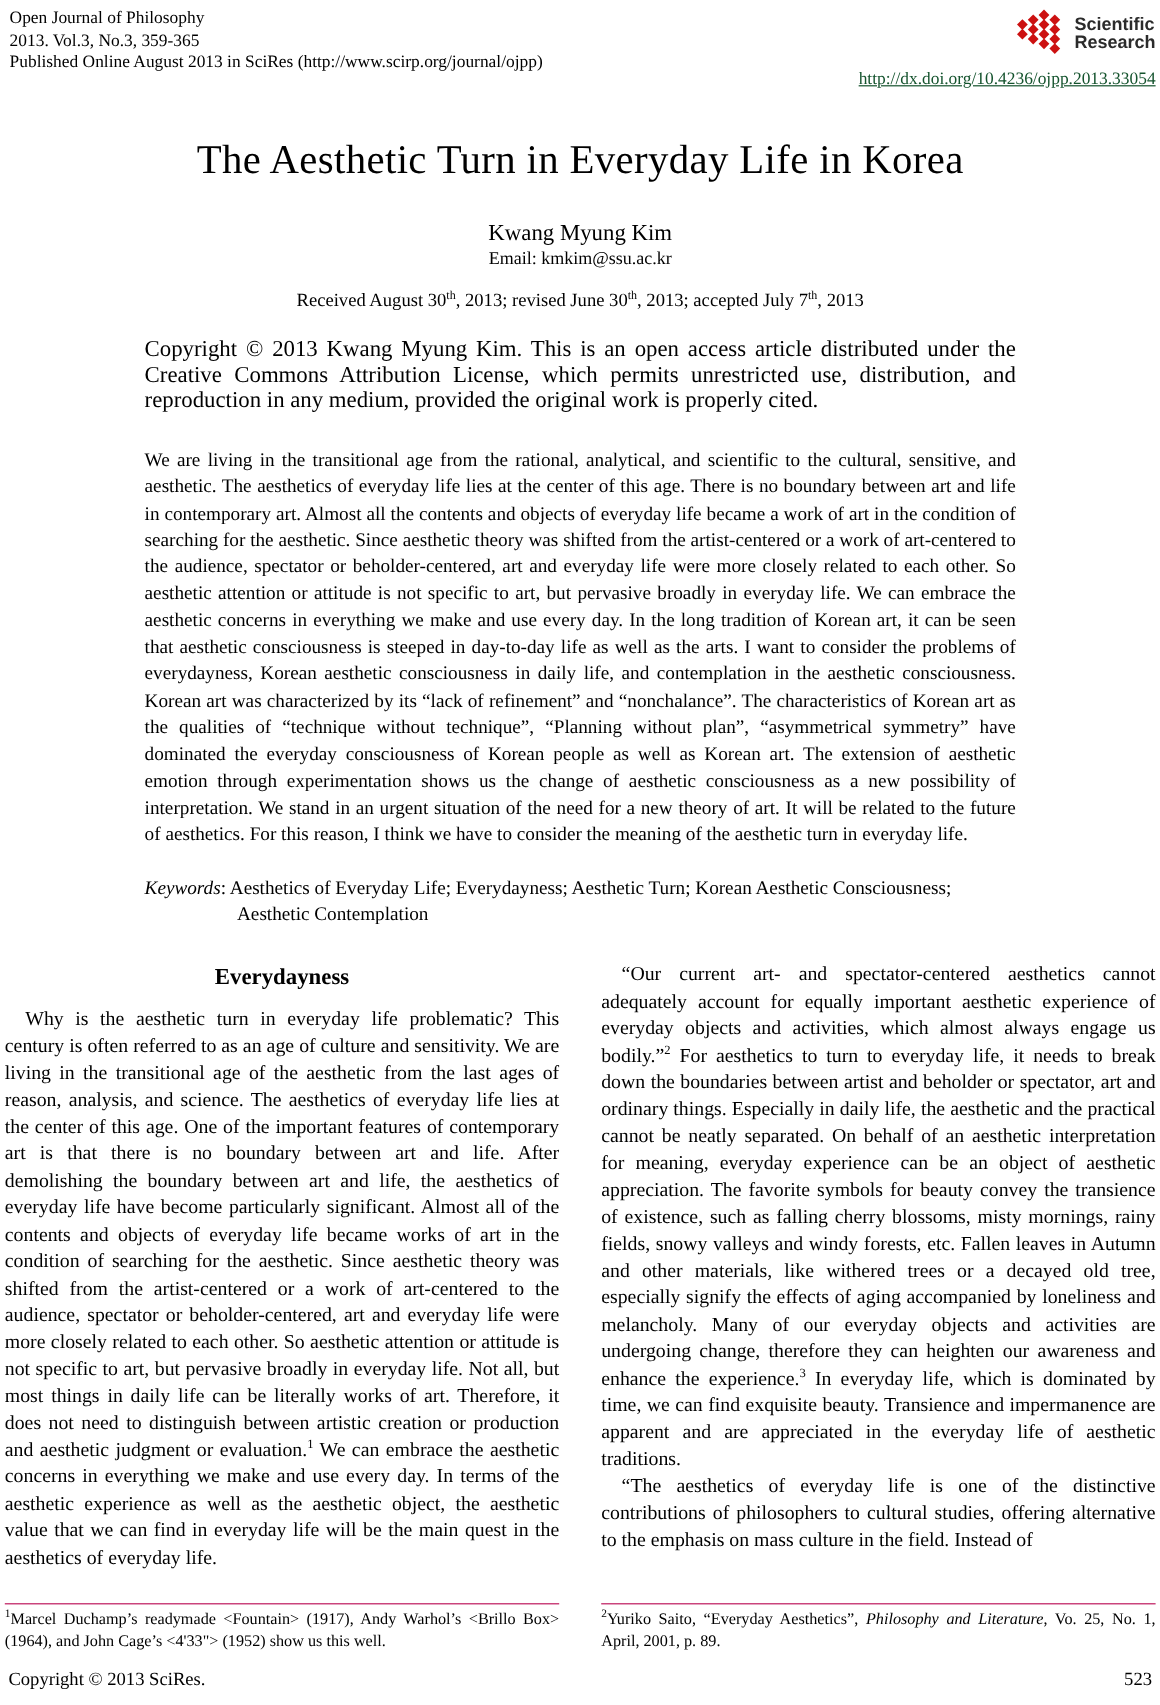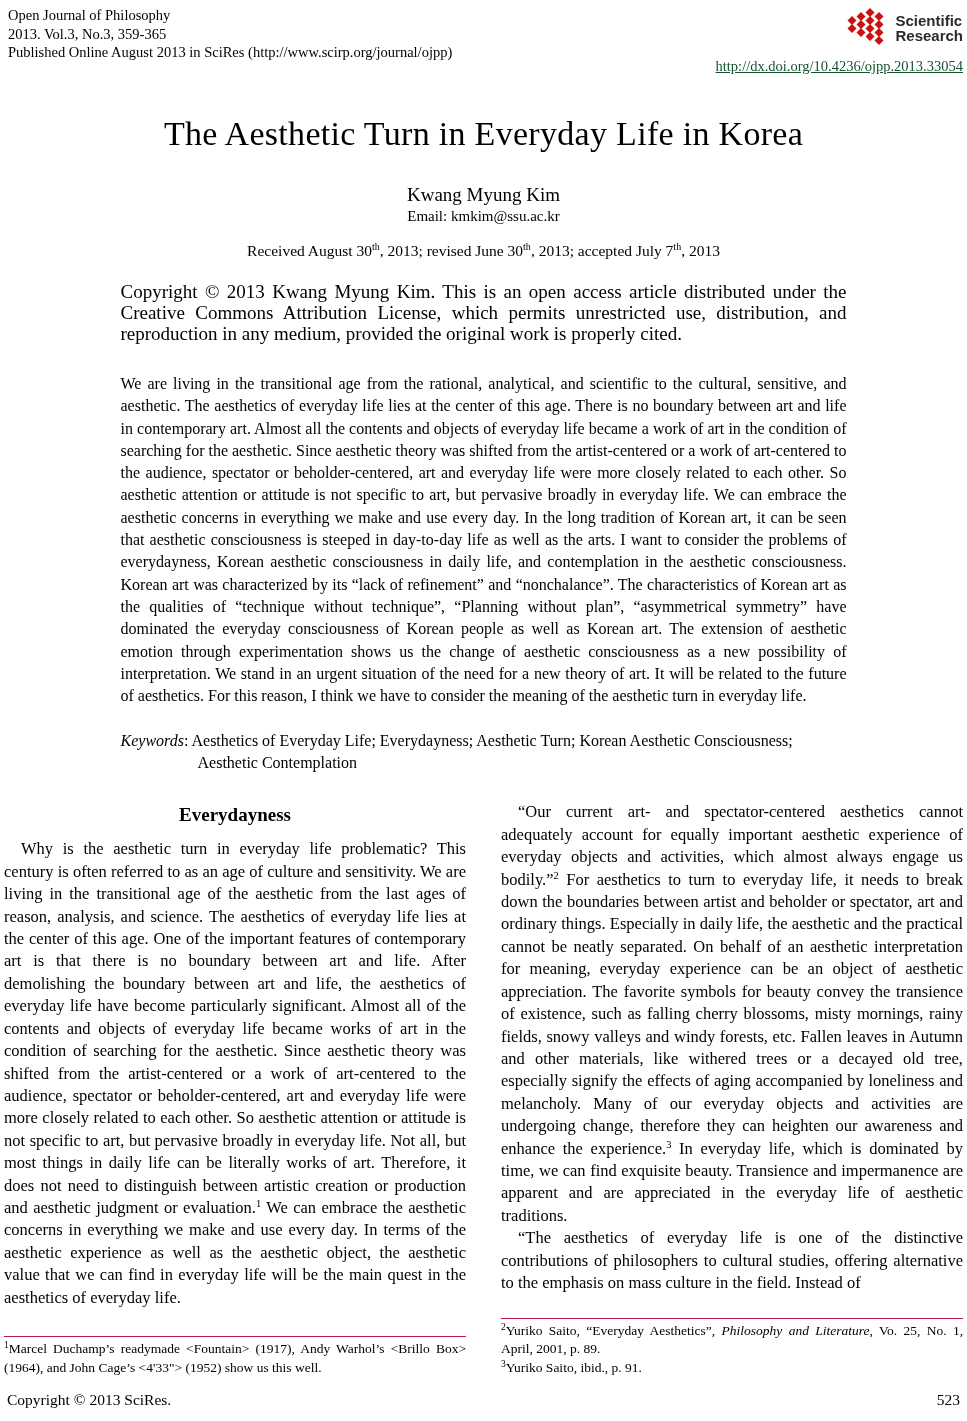--- a/index.html
+++ b/index.html
@@ -116,21 +116,20 @@
     <div class="footnotes">
       <p class="footnote"><sup class="fnmark">1</sup><span>Marcel Duchamp’s readymade &lt;Fountain&gt; (1917), Andy Warhol’s &lt;Brillo Box&gt; (1964), and John Cage’s &lt;4'33"&gt; (1952) show us this well.</span></p>
     </div>
   </div>
 
   <div class="col col-right">
     <p class="body-par indent"><span>“Our current art- and spectator-centered aesthetics cannot adequately account for equally important aesthetic experience of everyday objects and activities, which almost always engage us bodily.”</span><sup class="fnref">2</sup><span> For aesthetics to turn to everyday life, it needs to break down the boundaries between artist and beholder or spectator, art and ordinary things. Especially in daily life, the aesthetic and the practical cannot be neatly separated. On behalf of an aesthetic interpretation for meaning, everyday experience can be an object of aesthetic appreciation. The favorite symbols for beauty convey the transience of existence, such as falling cherry blossoms, misty mornings, rainy fields, snowy valleys and windy forests, etc. Fallen leaves in Autumn and other materials, like withered trees or a decayed old tree, especially signify the effects of aging accompanied by loneliness and melancholy. Many of our everyday objects and activities are undergoing change, therefore they can heighten our awareness and enhance the experience.</span><sup class="fnref">3</sup><span> In everyday life, which is dominated by time, we can find exquisite beauty. Transience and impermanence are apparent and are appreciated in the everyday life of aesthetic traditions.</span></p>
     <p class="body-par indent">“The aesthetics of everyday life is one of the distinctive contributions of philosophers to cultural studies, offering alternative to the emphasis on mass culture in the field. Instead of</p>
     <div class="footnotes">
       <p class="footnote"><sup class="fnmark">2</sup><span>Yuriko Saito, “Everyday Aesthetics”, </span><span class="italic">Philosophy and Literature</span><span>, Vo. 25, No. 1, April, 2001, p. 89.</span></p>
-      <p class="footnote"><sup class="fnmark">3</sup><span>Yuriko Saito, ibid., p. 91.</span></p>
     </div>
   </div>
 
 </div>
 
 <div class="page-footer">
   <div>Copyright © 2013 SciRes.</div>
   <div>523</div>
 </div>
 

